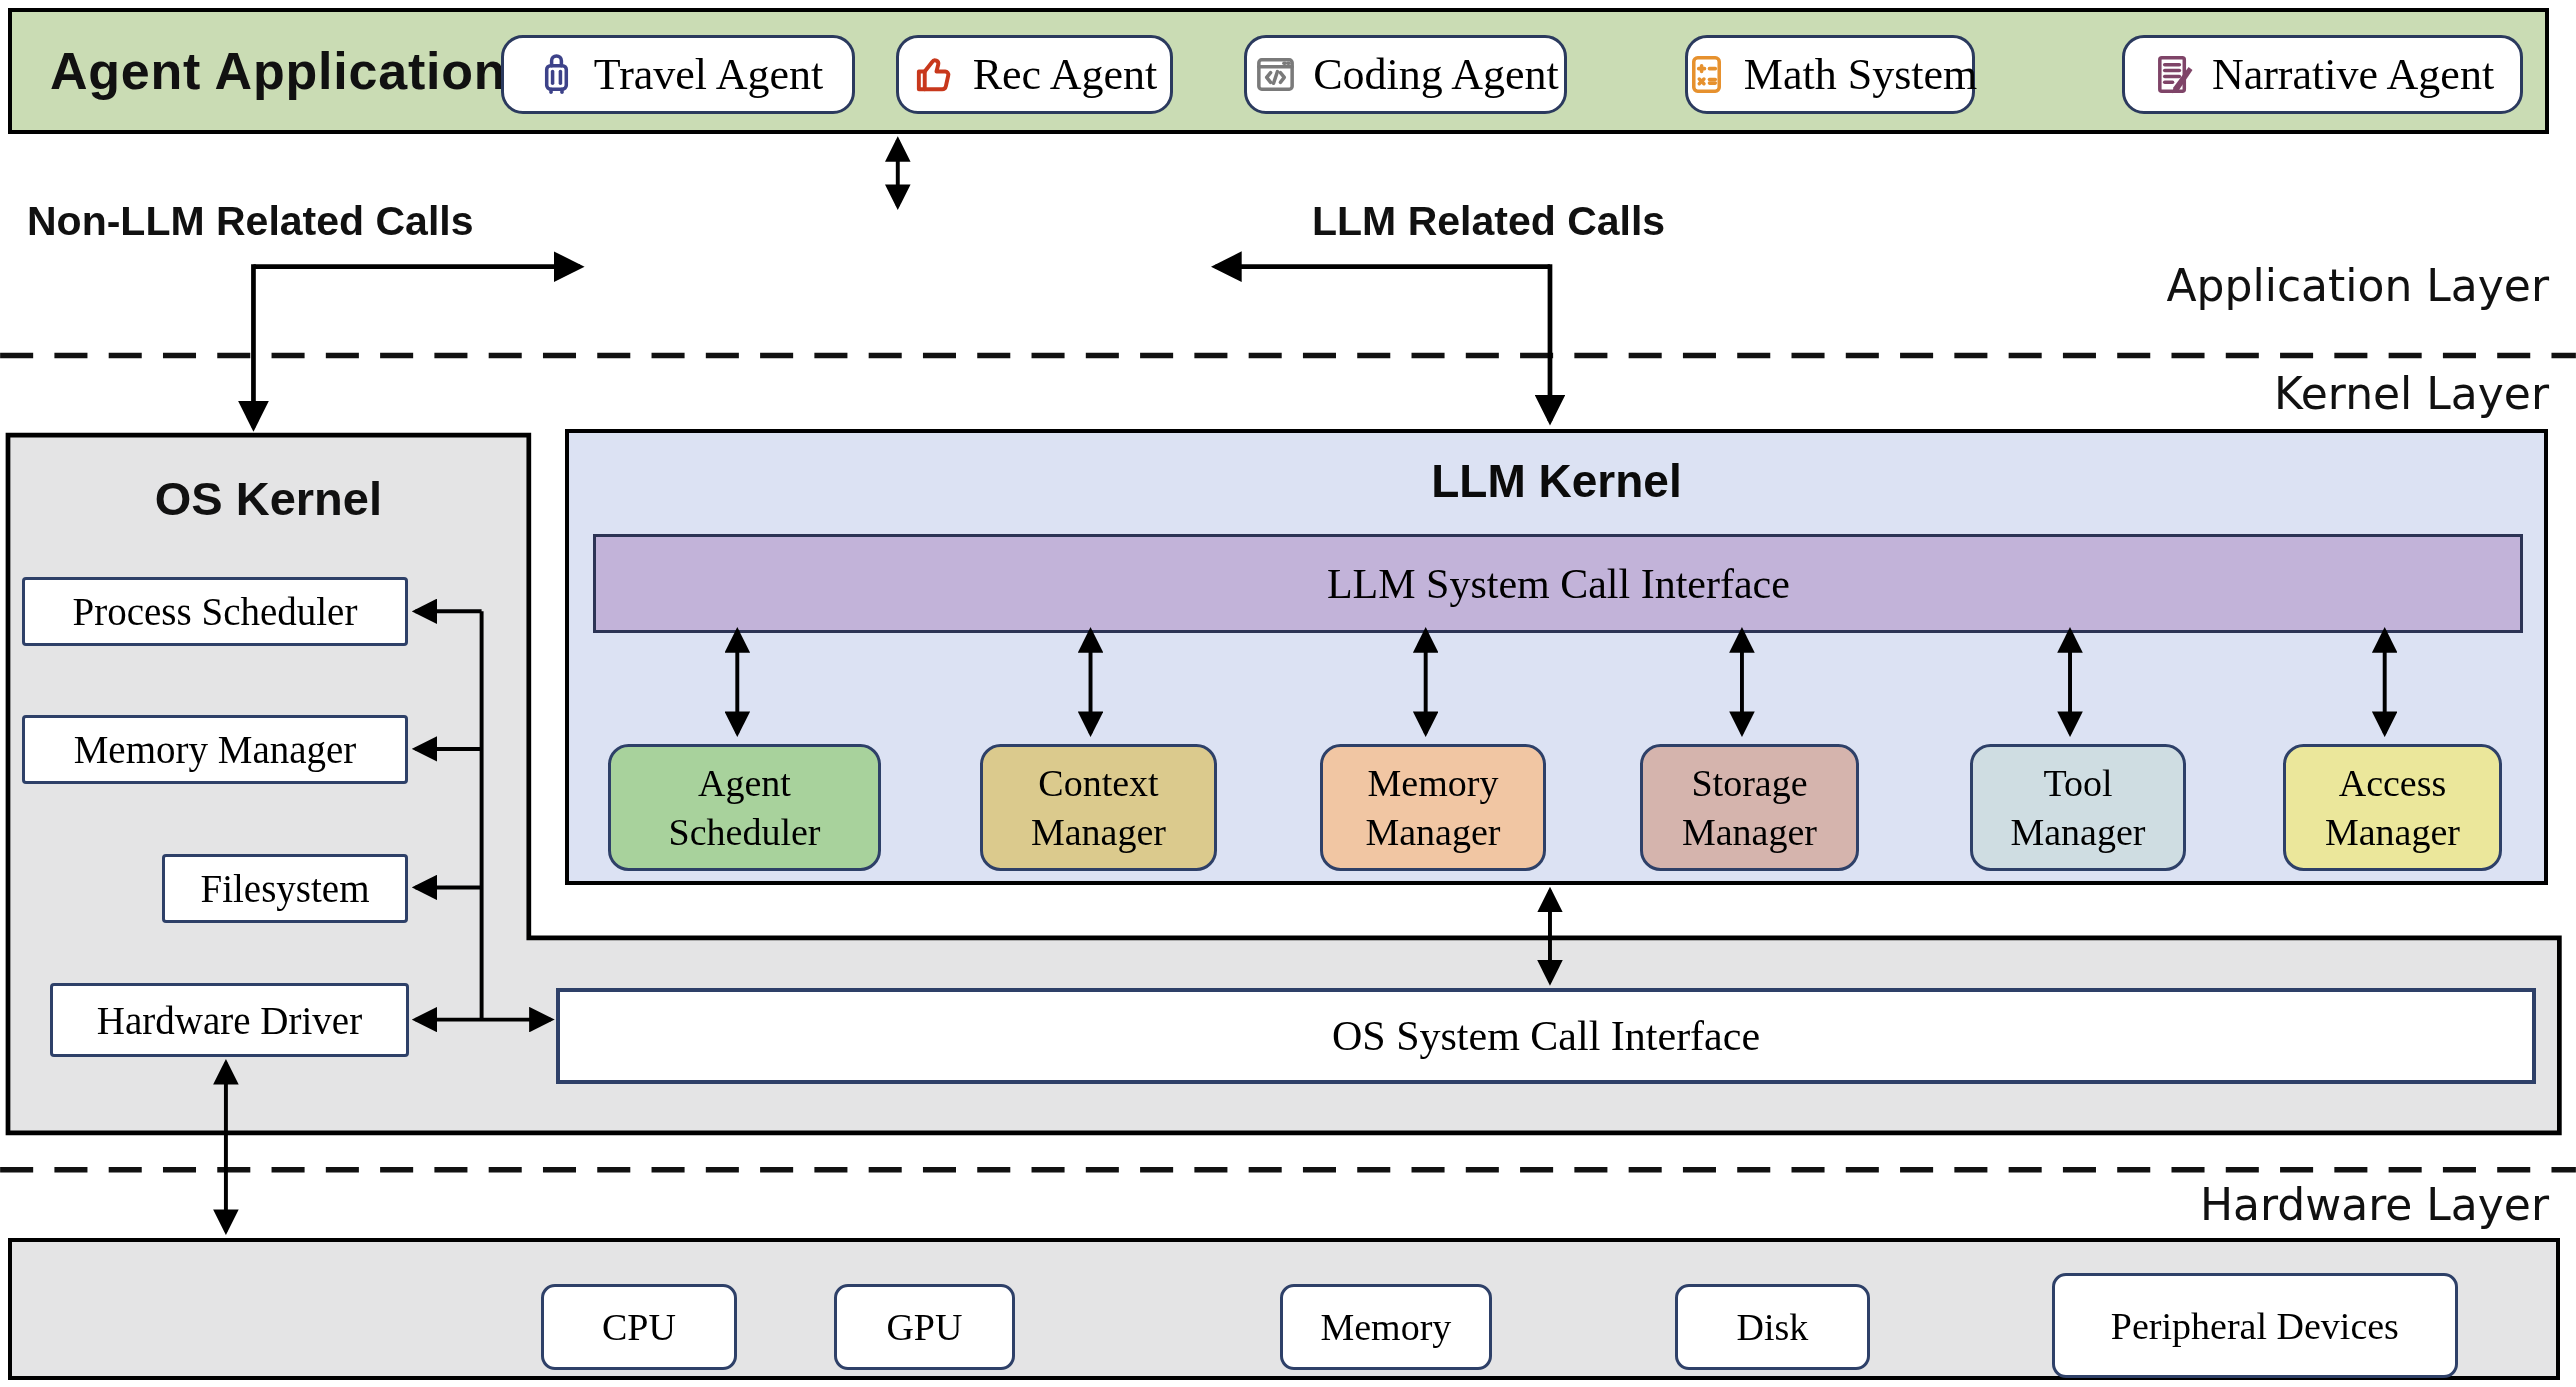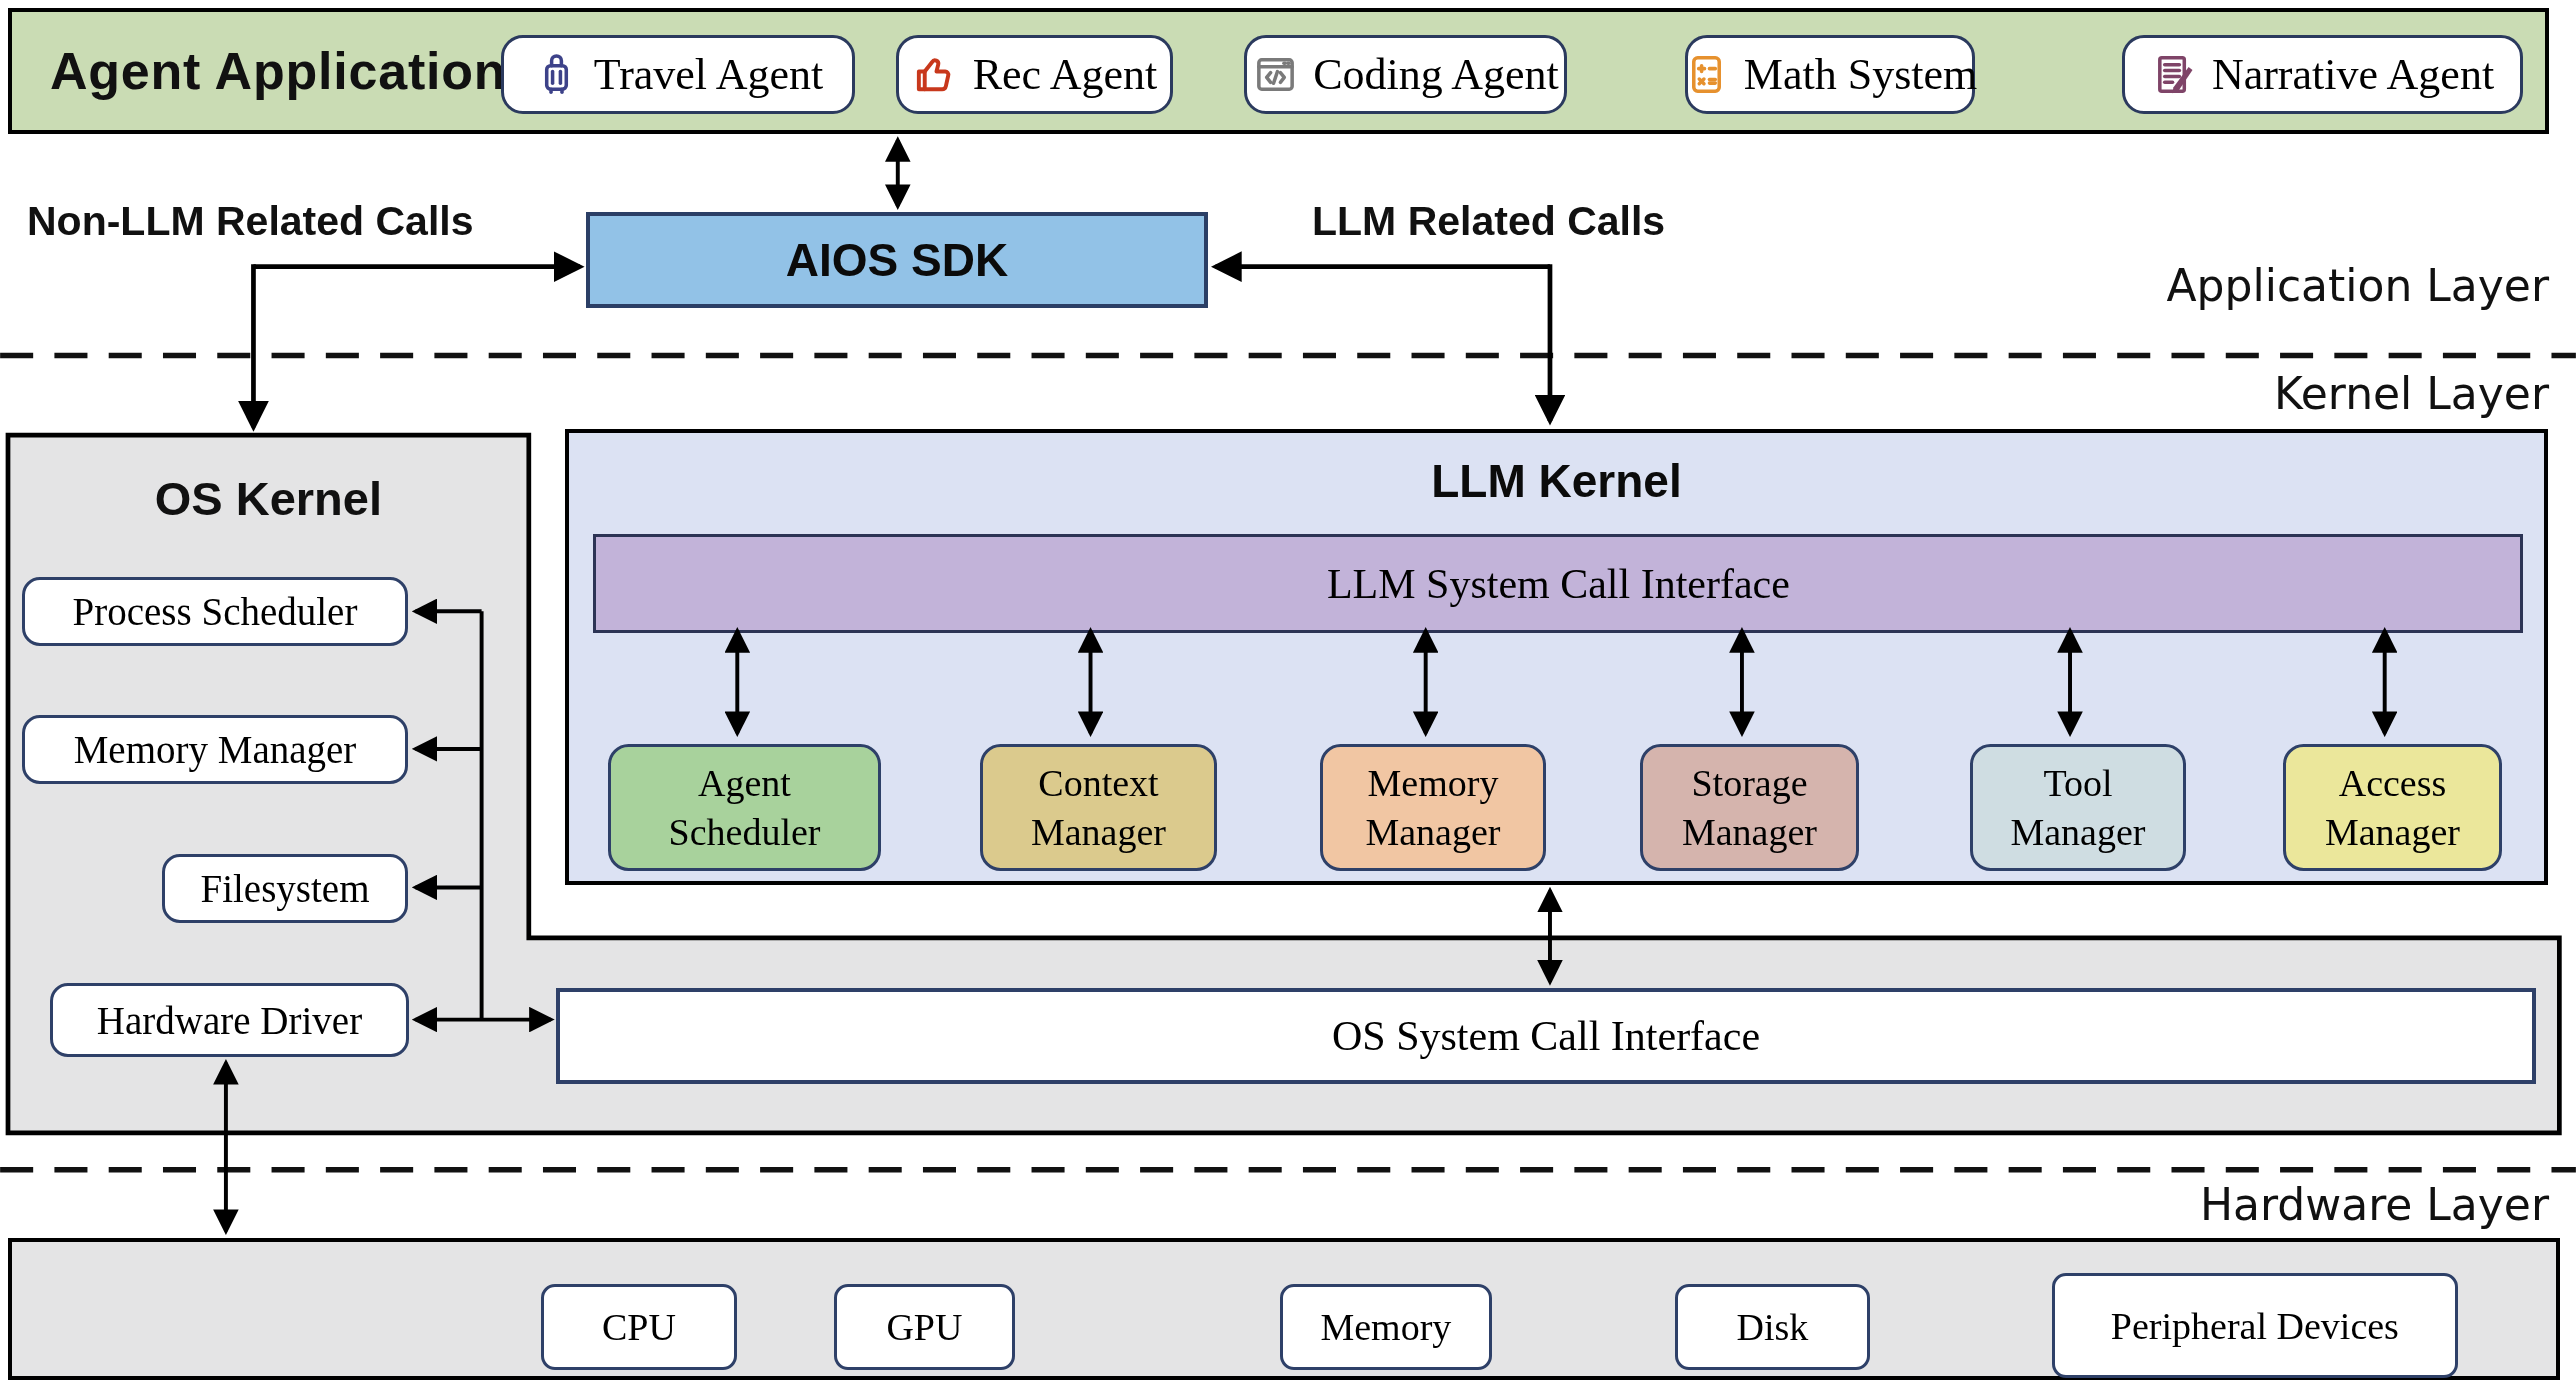--- a/index.html
+++ b/index.html
@@ -20,21 +20,21 @@
   .call-label{font-size:41px;font-weight:600;color:#111;white-space:nowrap;z-index:4;}
   .layer-label{font-family:"DejaVu Sans",sans-serif;font-size:44px;font-weight:500;color:#111;
                text-align:right;white-space:nowrap;z-index:4;}
 
   
   .sdk{border:4.7px solid #2b3f66;display:flex;align-items:center;justify-content:center;
        font-size:46px;font-weight:600;color:#0b0b0b;z-index:3;}
 
   
   .panel-title{font-size:47px;font-weight:700;color:#111;text-align:center;z-index:3;}
-  .os-item{background:#fff;border:3.9px solid #2e4068;border-radius:18px;display:flex;
+  .os-item{background:#fff;border:3.9px solid #2e4068;border-radius:4px;display:flex;
            align-items:center;justify-content:center;font-family:"Liberation Serif",serif;
            font-size:39px;color:#000;z-index:3;white-space:nowrap;}
 
   
   .llm-kernel{border:4.7px solid #000;z-index:2;}
   .llm-title{position:absolute;left:0;top:20.5px;width:100%;text-align:center;
              font-size:46px;font-weight:600;color:#0b0b0b;}
   .iface{position:absolute;border:3.9px solid #2c3354;display:flex;align-items:center;justify-content:center;
          font-family:"Liberation Serif",serif;font-size:42px;color:#000;}
   .mgr{position:absolute;border:3.9px solid #2e4068;border-radius:20.5px;display:flex;flex-direction:column;
@@ -121,23 +121,20 @@
       <line x1="7" y1="13" x2="14.5" y2="13"></line>
       <line x1="7" y1="16" x2="11" y2="16"></line>
       <path d="M19.2 8.2 l2 1.5 -7.3 10.8 -2.9 1.1 0.4 -3 z" fill="currentColor" stroke="none"></path>
     </svg>
     <span class="lbl">Narrative Agent</span>
   </div>
 
   <div class="abs call-label" style="left:27px;top:198px;">Non-LLM Related Calls</div>
   <div class="abs call-label" style="left:1312px;top:198px;width:338px;text-align:center;">LLM Related Calls</div>
 
-  <div class="abs sdk" style="left: 586px; top: 212px; width: 622px; height: 96px; background: rgb(146, 194, 231);">
-    <span>AIOS SDK</span>
-  </div>
 
   <div class="abs layer-label" style="left:1998px;top:260px;width:551px;">Application Layer</div>
   <div class="abs layer-label" style="left:1998px;top:368px;width:551px;">Kernel Layer</div>
   <div class="abs layer-label" style="left:1998px;top:1179px;width:551px;">Hardware Layer</div>
 
   <div class="abs panel-title" style="left:7.9px;top:471px;width:521px;">OS Kernel</div>
 
   <div class="abs os-item" style="left:22px;top:577px;width:386px;height:69px;">
     <span>Process Scheduler</span>
   </div>

